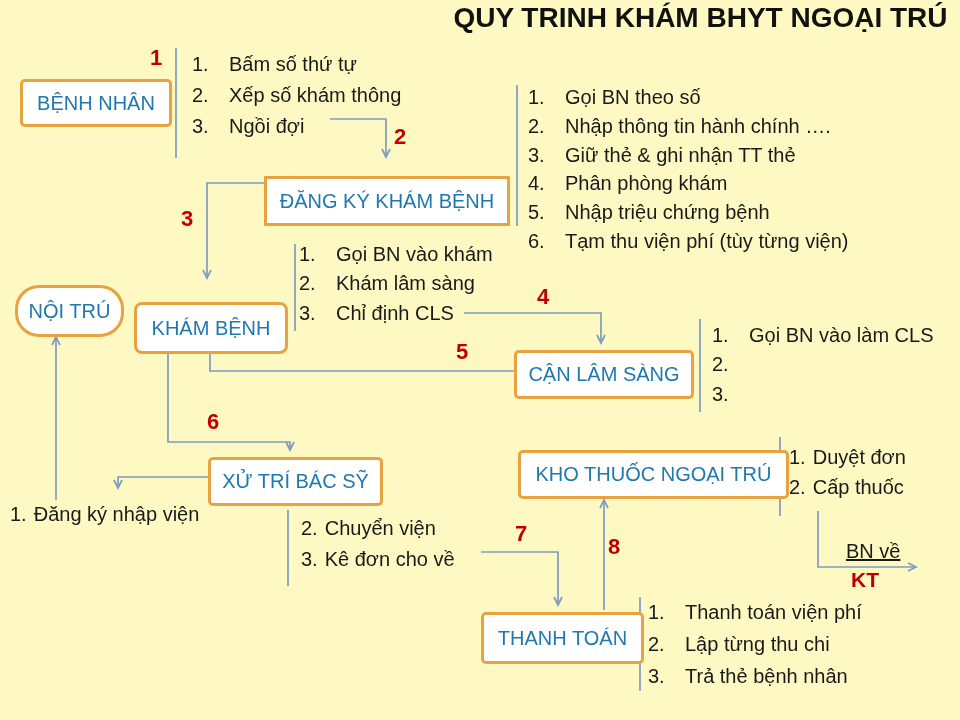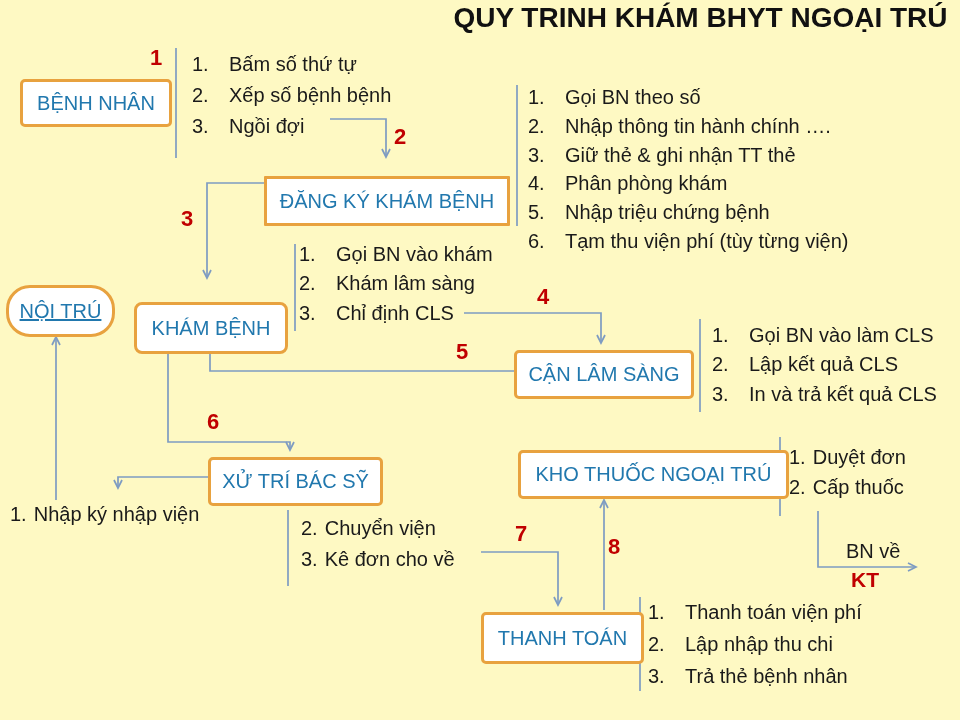--- a/index.html
+++ b/index.html
@@ -6,21 +6,21 @@
   .stage{position:relative;width:958px;height:720px;background:#fef9c3;overflow:hidden;
          font-family:"Liberation Sans","DejaVu Sans",sans-serif;color:#1a1a1a;padding-left:20px;}
   svg.connectors{position:absolute;left:0;top:0;width:960px;height:720px;z-index:1;}
   .title{position:absolute;left:448px;top:2px;width:505px;margin:0;text-align:center;
          font-size:28px;font-weight:bold;color:#111;letter-spacing:0px;z-index:2;}
   .box{position:absolute;z-index:3;display:flex;align-items:center;justify-content:center;
        background:#fff;border:3px solid #E8A23F;border-radius:5px;
        color:#2178AE;font-size:20px;white-space:nowrap;}
   #box-benh-nhan{left:20px;top:79px;width:146px;height:42px;}
   #box-dang-ky{left:264px;top:163px;width:240px;height:44px;border-radius:1px;margin-top:13px;}
-  #box-noi-tru{left:6px;top:285px;width:103px;height:46px;border-radius:24px;text-decoration:underline;}
+  #box-noi-tru{left:15px;top:285px;width:103px;height:46px;border-radius:24px;}
   #box-kham-benh{left:134px;top:302px;width:148px;height:46px;border-radius:8px;}
   #box-can-lam-sang{left:514px;top:350px;width:174px;height:43px;}
   #box-xu-tri{left:208px;top:457px;width:169px;height:43px;text-align:center;}
   #box-kho-thuoc{left:518px;top:450px;width:265px;height:43px;}
   #box-thanh-toan{left:481px;top:612px;width:157px;height:46px;}
   .flownum{position:absolute;z-index:4;color:#C00000;font-weight:bold;font-size:22px;}
   #fn1{left:150px;top:45px;}  #fn2{left:394px;top:124px;}
   #fn3{left:181px;top:206px;} #fn4{left:537px;top:284px;}
   #fn5{left:456px;top:339px;} #fn6{left:207px;top:409px;}
   #fn7{left:515px;top:521px;} #fn8{left:608px;top:534px;}
@@ -30,21 +30,21 @@
   .list.wide .n{flex:none;width:37px;}
   .list.tight .n{flex:none;margin-right:7px;}
   #list-benh-nhan{left:192px;top:53px;}  #list-benh-nhan .li{height:31px;}
   #list-dang-ky{left:528px;top:86px;}    #list-dang-ky .li{height:28.8px;}
   #list-kham-benh{left:299px;top:243px;} #list-kham-benh .li{height:29.4px;}
   #list-cls{left:712px;top:324px;}       #list-cls .li{height:29.4px;}
   #list-kho-thuoc{left:789px;top:446px;} #list-kho-thuoc .li{height:30px;}
   #list-nhap-vien{left:10px;top:503px;}
   #list-xu-tri{left:301px;top:517px;}    #list-xu-tri .li{height:30.5px;}
   #list-thanh-toan{left:648px;top:601px;}#list-thanh-toan .li{height:32px;}
-  #bn-ve{position:absolute;left:846px;top:540px;z-index:3;font-size:20px;color:#1a1a1a;}
+  #bn-ve{position:absolute;left:846px;top:540px;z-index:3;font-size:20px;color:#1a1a1a;text-decoration:underline;}
   .connectors path{fill:none;stroke:#7E9CC2;stroke-width:1.7px;}
 </style>
 </head>
 <body>
 
 <div class="stage">
 
   <svg class="connectors" viewBox="0 0 960 720" aria-hidden="true">
     <defs>
       <marker id="ah" markerUnits="userSpaceOnUse" markerWidth="16" markerHeight="16" refX="9" refY="5" orient="auto">
@@ -93,21 +93,21 @@
   <div class="flownum" id="fn8">8</div>
   <div class="flownum" id="fnkt">KT</div>
 
   <div class="list wide" id="list-benh-nhan">
     <div class="li">
         <span class="n">1.</span>
         <span class="t">Bấm số thứ tự</span>
       </div>
     <div class="li">
         <span class="n">2.</span>
-        <span class="t">Xếp số bệnh bệnh</span>
+        <span class="t">Xếp số khám thông</span>
       </div>
     <div class="li">
         <span class="n">3.</span>
         <span class="t">Ngồi đợi</span>
       </div>
   </div>
 
   <div class="list wide" id="list-dang-ky">
     <div class="li">
         <span class="n">1.</span>
@@ -150,43 +150,41 @@
       </div>
   </div>
 
   <div class="list wide" id="list-cls">
     <div class="li">
         <span class="n">1.</span>
         <span class="t">Gọi BN vào làm CLS</span>
       </div>
     <div class="li">
         <span class="n">2.</span>
-        <span class="t">Lập kết quả CLS</span>
-      </div>
-    <div class="li">
-        <span class="n">3.</span>
-        <span class="t">In và trả kết quả CLS</span>
+      </div>
+    <div class="li">
+        <span class="n">3.</span>
       </div>
   </div>
 
   <div class="list tight" id="list-kho-thuoc">
     <div class="li">
         <span class="n">1.</span>
         <span class="t">Duyệt đơn</span>
       </div>
     <div class="li">
         <span class="n">2.</span>
         <span class="t">Cấp thuốc</span>
       </div>
   </div>
 
   <div class="list tight" id="list-nhap-vien">
     <div class="li">
         <span class="n">1.</span>
-        <span class="t">Nhập ký nhập viện</span>
+        <span class="t">Đăng ký nhập viện</span>
       </div>
   </div>
 
   <div class="list tight" id="list-xu-tri">
     <div class="li">
         <span class="n">2.</span>
         <span class="t">Chuyển viện</span>
       </div>
     <div class="li">
         <span class="n">3.</span>
@@ -194,21 +192,21 @@
       </div>
   </div>
 
   <div class="list wide" id="list-thanh-toan">
     <div class="li">
         <span class="n">1.</span>
         <span class="t">Thanh toán viện phí</span>
       </div>
     <div class="li">
         <span class="n">2.</span>
-        <span class="t">Lập nhập thu chi</span>
+        <span class="t">Lập từng thu chi</span>
       </div>
     <div class="li">
         <span class="n">3.</span>
         <span class="t">Trả thẻ bệnh nhân</span>
       </div>
   </div>
 
   <div id="bn-ve">BN về</div>
 
 </div>

